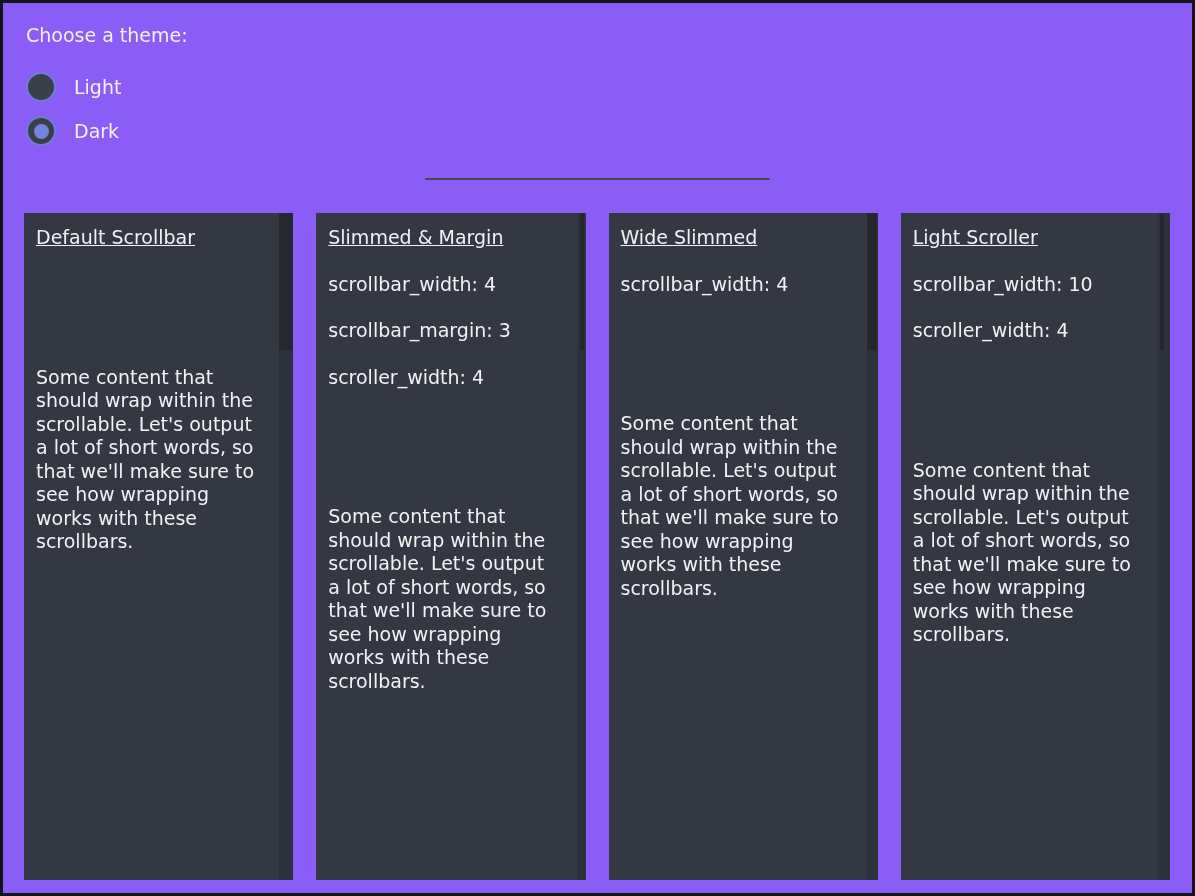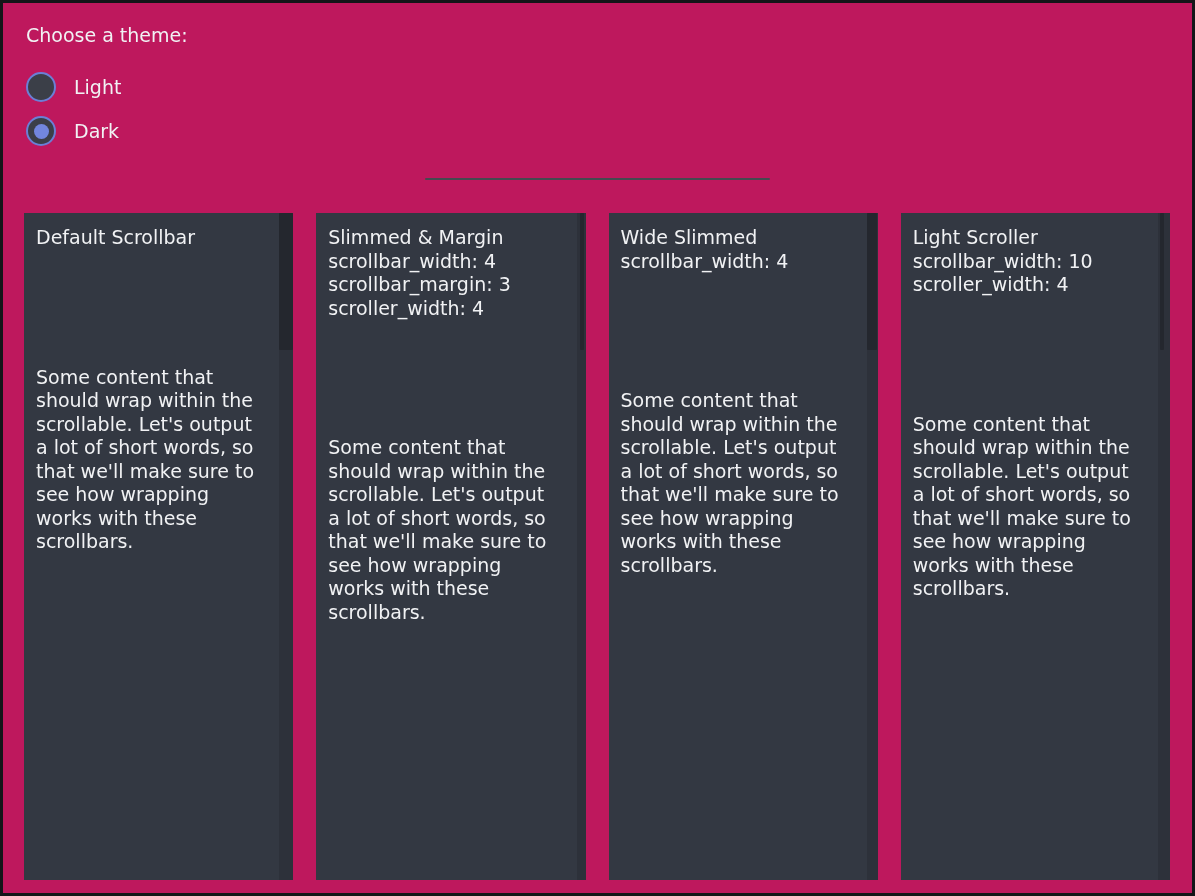--- a/index.html
+++ b/index.html
@@ -2,21 +2,21 @@
 <html><head>
 <meta charset="utf-8">
 <style>
   html,body{margin:0;padding:0;background:#141518;}
   .viewport{
     position:relative;width:1195px;height:896px;background:#141518;
     font-family:"DejaVu Sans", sans-serif;overflow:hidden;
   }
   .page{
     position:absolute;left:3px;top:3px;right:3px;bottom:3px;
-    background:#be185d;color:#f1f2f4;overflow:hidden;
+    background:#8b5cf6;color:#f1f2f4;overflow:hidden;
   }
   
   .theme-section{padding:19px 0 0 23px;}
   .theme-label{font-size:19px;line-height:26px;}
   .radio-row{display:flex;align-items:center;height:30px;margin-top:14px;cursor:default;}
   .radio-row.first{margin-top:24px;}
   .radio-circle{
     width:26px;height:26px;border:2px solid #6b7fd6;border-radius:50%;
     display:flex;align-items:center;justify-content:center;flex:0 0 auto;
     background:#3b3f48;
@@ -27,22 +27,22 @@
   
   .divider{width:345px;height:2px;background:#45494f;border-radius:1px;margin:32px auto 0 auto;}
   
   .columns{display:flex;gap:23px;margin:33px 22px 0 21px;height:667px;}
   .panel{
     position:relative;flex:1 1 0;background:#333842;overflow:hidden;
   }
   .panel-text{
     padding:13px 25px 0 12px;font-size:19px;line-height:23.5px;color:#f1f2f4;
   }
-  .panel-title{white-space:nowrap;}
-  .panel-param{white-space:nowrap;}
+  .panel-title{white-space:nowrap;text-decoration:underline;}
+  .panel-param{white-space:nowrap;margin-top:23px;}
   .spacer{height:116px;}
   .panel-body{word-spacing:normal;}
   
   .track{position:absolute;top:0;bottom:0;right:0;background:#2d313a;}
   .thumb{position:absolute;top:0;height:137px;background:#24272e;border-radius:1px;}
   .sb-default .track{width:14px;}
   .sb-default .thumb{width:14px;right:0;}
   .sb-slim .track{width:9px;}
   .sb-slim .thumb{width:4px;right:2px;}
   .sb-wide .track{width:11px;}

